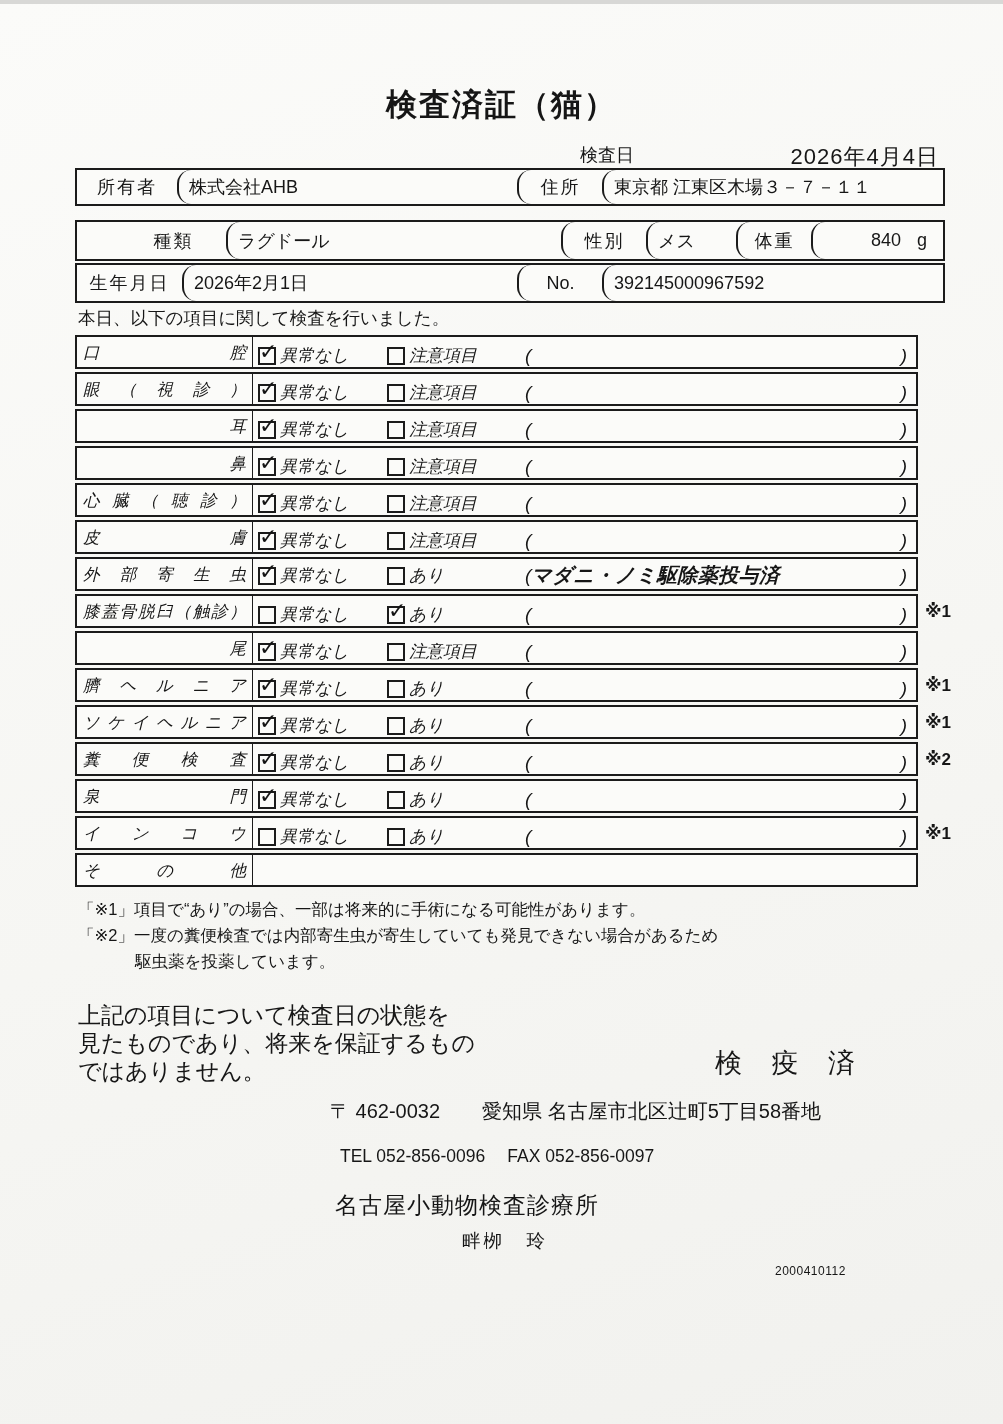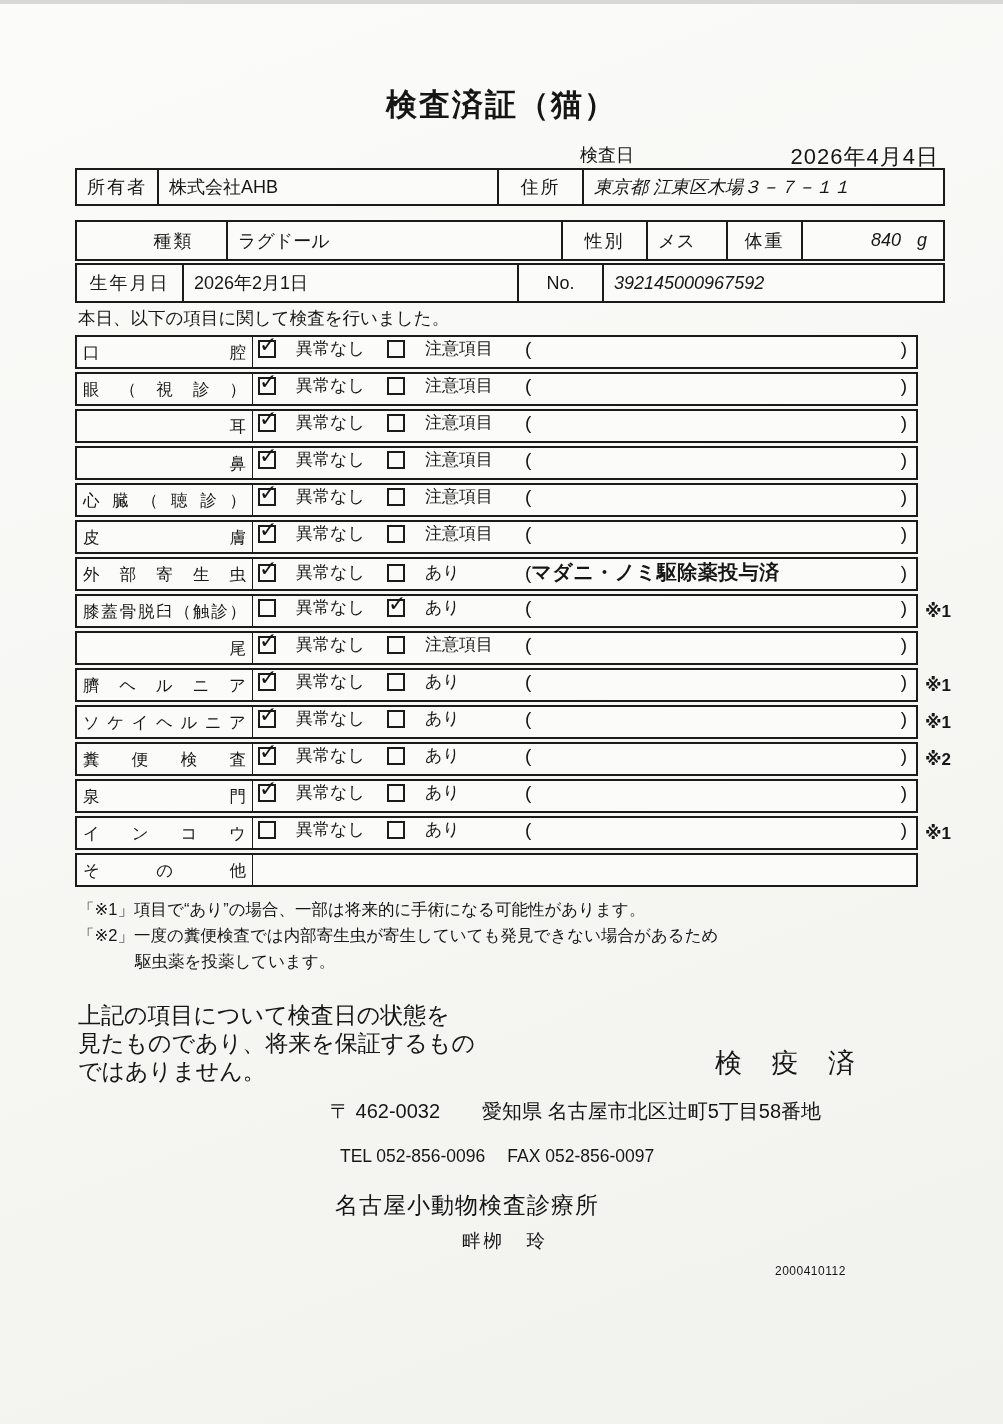--- a/index.html
+++ b/index.html
@@ -33,65 +33,65 @@
     border:2px solid #1b1b1b;
     background:#fbfbf9;
   }
   .hrow .cell {
     box-sizing:border-box;
     display:flex; align-items:center;
     padding:0 10px;
     font-size:18px;
     overflow:hidden; white-space:nowrap;
   }
-  .hrow .cell + .cell { border-left:2px solid #1b1b1b; }
+  .hrow .cell + .cell { border-left:2px solid #1b1b1b;border-radius:14px; }
   .cell.lab { justify-content:center; letter-spacing:2px; }
   .owner-row { top:164px; height:38px; }
   .pet-row   { top:216px; height:41px;padding-left:44px; }
   .birth-row { top:259px; height:40px; }
-  .w100{width:80px;flex:none;} .w105{width:105px;flex:none;}
+  .w100{width:100px;flex:none;} .w105{width:105px;flex:none;}
   .w340{width:340px;flex:none;} .w335{width:335px;flex:none;}
-  .w85{width:85px;flex:none;} .w90{width:80px;flex:none;} .w75{width:75px;flex:none;}
-  .flexfill{flex:1;font-style:italic;}
+  .w85{width:85px;flex:none;} .w90{width:90px;flex:none;} .w75{width:75px;flex:none;}
+  .flexfill{flex:1;}
   .weight-cell { justify-content:flex-end; gap:16px; padding-right:16px !important; }
   .no-cell { justify-content:center; font-size:17px; }
 
   
   .intro { top:302px; left:78px; font-size:17.5px; }
 
   
   .items-wrap {
     top:331px; left:75px;
     display:flex; flex-direction:column; gap:3px;
   }
   .item-row { display:flex; align-items:stretch; height:34px; }
   .row-box {
     box-sizing:border-box;
     width:843px;
     border:2px solid #1b1b1b;
     background:#fbfbf9;
-    display:flex; align-items:flex-start;
+    display:flex; align-items:flex-end;font-style:italic;
   }
   .row-label {
     box-sizing:border-box;
     width:176px; flex:none;
     border-right:1.5px solid #1b1b1b;
     padding:0 6px;
     font-size:16.5px;
     display:block;
     line-height:30px;
     text-align:justify; text-align-last:justify;
     overflow:hidden; white-space:nowrap;
   }
   .row-content {
     flex:1; display:flex; align-items:center;
     padding-left:5px;
     overflow:hidden;
   }
-  .opt-group { display:flex; align-items:center; gap:20px; flex:none; }
+  .opt-group { display:flex; align-items:center; gap:4px; flex:none; }
   .opt-group.g1 { width:129px; }
   .opt-group.g2 { width:138px; }
   .opt-text { font-size:17px; white-space:nowrap; }
   .checkbox {
     width:14px; height:14px; flex:none;
     border:2px solid #1b1b1b;
     position:relative;
     background:#fbfbf9;
   }
   .checkbox.checked::after {

